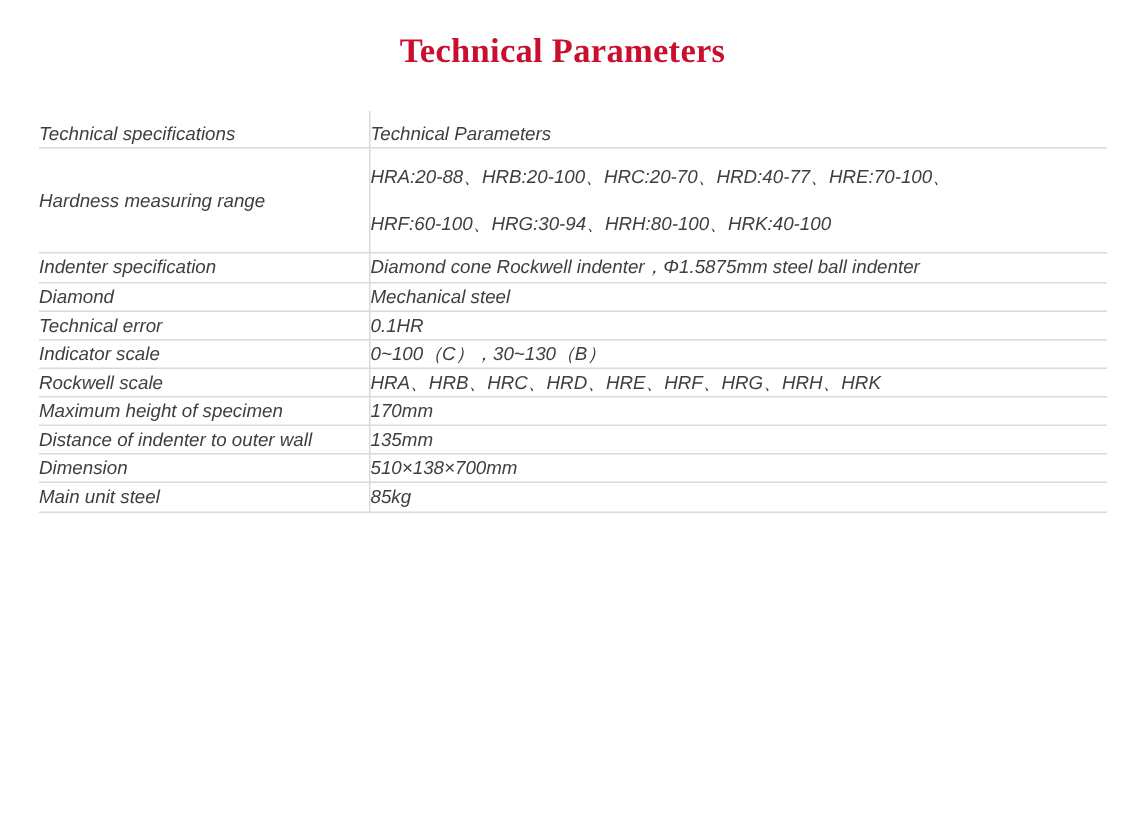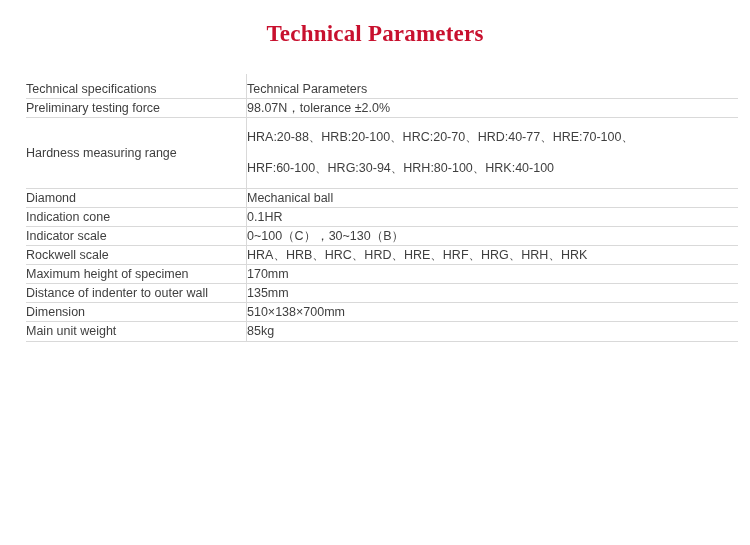--- a/index.html
+++ b/index.html
@@ -34,20 +34,21 @@
   .table-wrap {
     margin: 0 auto;
     padding-top: 27px;
     width: 730px;
   }
   table.spec {
     border-collapse: collapse;
     width: 712px;
     margin-left: 16px;
     table-layout: fixed;
+    font-style: italic;
   }
   table.spec td {
     border-bottom: 1px solid #d9d9d9;
     font-size: 12.5px;
     color: #3f3f3f;
     vertical-align: middle;
     padding: 0;
     line-height: 1.45;
   }
   td.label {
@@ -82,37 +83,37 @@
 
   <h1 class="title">Technical Parameters</h1>
 
   <div class="table-wrap">
     <table class="spec">
       <tbody>
         <tr>
           <td class="label">Technical specifications</td>
           <td class="value">Technical Parameters</td>
         </tr>
-        <tr>
-          <td class="label">Preliminary testing force</td>
-          <td class="value">98.07N，tolerance ±2.0%</td>
-        </tr>
         <tr class="tall">
           <td class="label">Hardness measuring range</td>
           <td class="value">
             <span class="line">HRA:20-88、HRB:20-100、HRC:20-70、HRD:40-77、HRE:70-100、</span>
             <span class="line">HRF:60-100、HRG:30-94、HRH:80-100、HRK:40-100</span>
           </td>
         </tr>
         <tr>
-          <td class="label">Diamond</td>
-          <td class="value">Mechanical ball</td>
+          <td class="label">Indenter specification</td>
+          <td class="value">Diamond cone Rockwell indenter，Φ1.5875mm steel ball indenter</td>
         </tr>
         <tr>
-          <td class="label">Indication cone</td>
+          <td class="label">Diamond</td>
+          <td class="value">Mechanical steel</td>
+        </tr>
+        <tr>
+          <td class="label">Technical error</td>
           <td class="value">0.1HR</td>
         </tr>
         <tr>
           <td class="label">Indicator scale</td>
           <td class="value">0~100（C），30~130（B）</td>
         </tr>
         <tr>
           <td class="label">Rockwell scale</td>
           <td class="value">HRA、HRB、HRC、HRD、HRE、HRF、HRG、HRH、HRK</td>
         </tr>
@@ -122,20 +123,20 @@
         </tr>
         <tr>
           <td class="label">Distance of indenter to outer wall</td>
           <td class="value">135mm</td>
         </tr>
         <tr>
           <td class="label">Dimension</td>
           <td class="value">510×138×700mm</td>
         </tr>
         <tr>
-          <td class="label">Main unit weight</td>
+          <td class="label">Main unit steel</td>
           <td class="value">85kg</td>
         </tr>
       </tbody>
     </table>
   </div>
 
 </div>
 
 </body></html>

